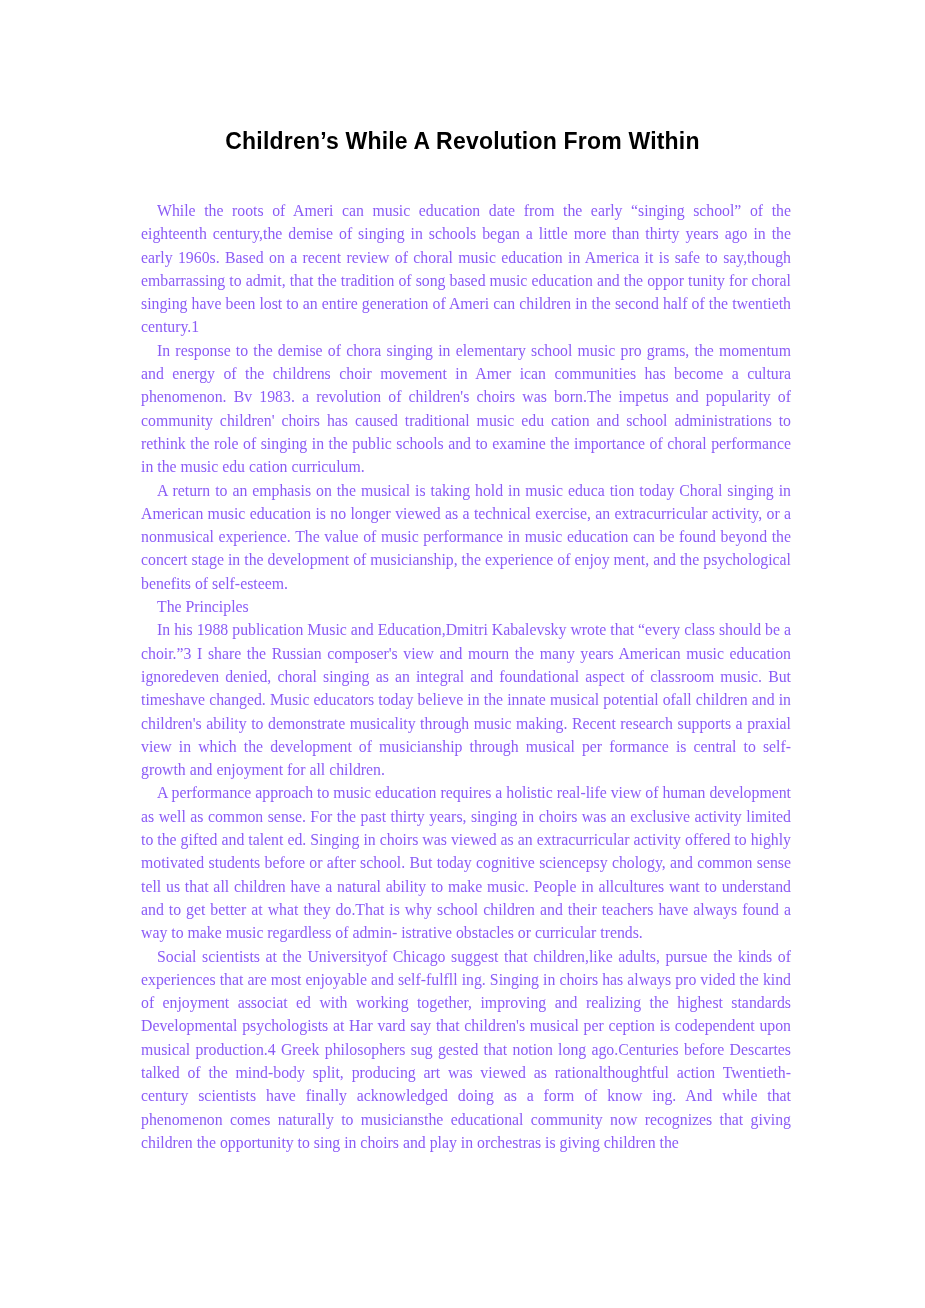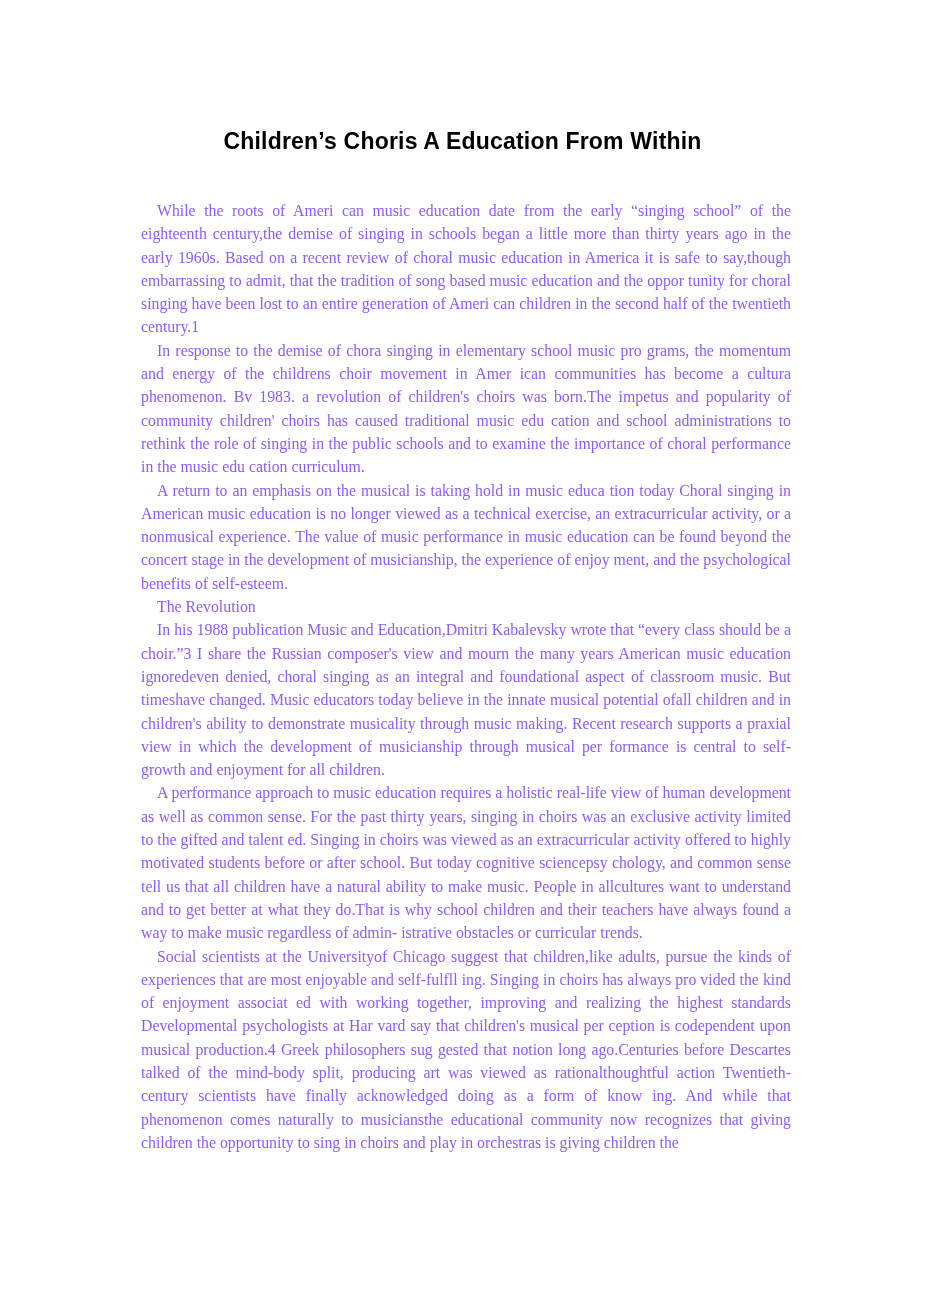--- a/index.html
+++ b/index.html
@@ -46,24 +46,24 @@
     text-indent: 16px;
   }
   .doc-body p.heading-line {
     text-align: left;
   }
 </style>
 </head>
 <body>
 
 <div class="page">
-  <h1 class="doc-title">Children’s Choris A Education From Within</h1>
+  <h1 class="doc-title">Children’s While A Revolution From Within</h1>
 
   <div class="doc-body">
     <p>While the roots of Ameri can music education date from the early “singing school”  of the eighteenth century,the demise of singing in schools began a little more than thirty years ago in the early 1960s. Based on a recent review of choral music education in America it is safe to say,though embarrassing to admit, that the tradition of song based music education and the oppor tunity for choral singing have been lost to an entire generation of Ameri can children in the second half of the twentieth century.1</p>
     <p>In response to the demise of chora singing in elementary school music pro grams, the momentum and energy of the childrens choir movement in Amer ican communities has become a cultura phenomenon. Bv 1983. a revolution of children's choirs was born.The impetus and popularity of community children' choirs has caused traditional music edu cation and school administrations to rethink the role of singing in the public schools and to examine the importance of choral performance in the music edu cation curriculum.</p>
     <p>A return to an emphasis on the musical is taking hold in music educa tion today Choral singing in American music education is no longer viewed as a technical exercise, an extracurricular activity, or a nonmusical experience. The value of music performance in music education can be found beyond the concert stage in the development of musicianship, the experience of enjoy ment, and the psychological benefits of self-esteem.</p>
-    <p class="heading-line">The Revolution</p>
+    <p class="heading-line">The Principles</p>
     <p>In his 1988 publication Music and Education,Dmitri Kabalevsky wrote that  “every class should be a choir.”3 I share the Russian composer's view and mourn the many years American music education ignoredeven denied, choral singing as an integral and foundational aspect of classroom music. But timeshave changed. Music educators today believe in the innate musical potential ofall children and in children's ability to demonstrate musicality through music making. Recent research supports a praxial view in which the development of musicianship through musical per formance is central to self-growth and enjoyment for all children.</p>
     <p>A performance approach to music education requires a holistic real-life view of human development as well as common sense. For the past thirty years, singing in choirs was an exclusive activity limited to the gifted and talent ed. Singing in choirs was viewed as an extracurricular activity offered to highly motivated students before or after school. But today cognitive sciencepsy chology, and common sense tell us that all children have a natural ability to make music. People in allcultures want to understand and to get better at what they do.That is why school children and their teachers have always found a way to make music regardless of admin- istrative obstacles or curricular trends.</p>
     <p>Social scientists at the Universityof Chicago suggest that children,like adults, pursue the kinds of experiences that are most enjoyable and self-fulfll ing. Singing in choirs has always pro vided the kind of enjoyment associat ed with working together, improving and realizing the highest standards Developmental psychologists at Har vard say that children's musical per ception is codependent upon musical production.4 Greek philosophers sug gested that notion long ago.Centuries before Descartes talked of the mind-body split, producing art was viewed as rationalthoughtful action Twentieth-century scientists have finally acknowledged doing as a form of know ing. And while that phenomenon comes naturally to musiciansthe educational community now recognizes that giving children the opportunity to sing in choirs and play in orchestras is giving children the</p>
   </div>
 </div>
 
 </body></html>

